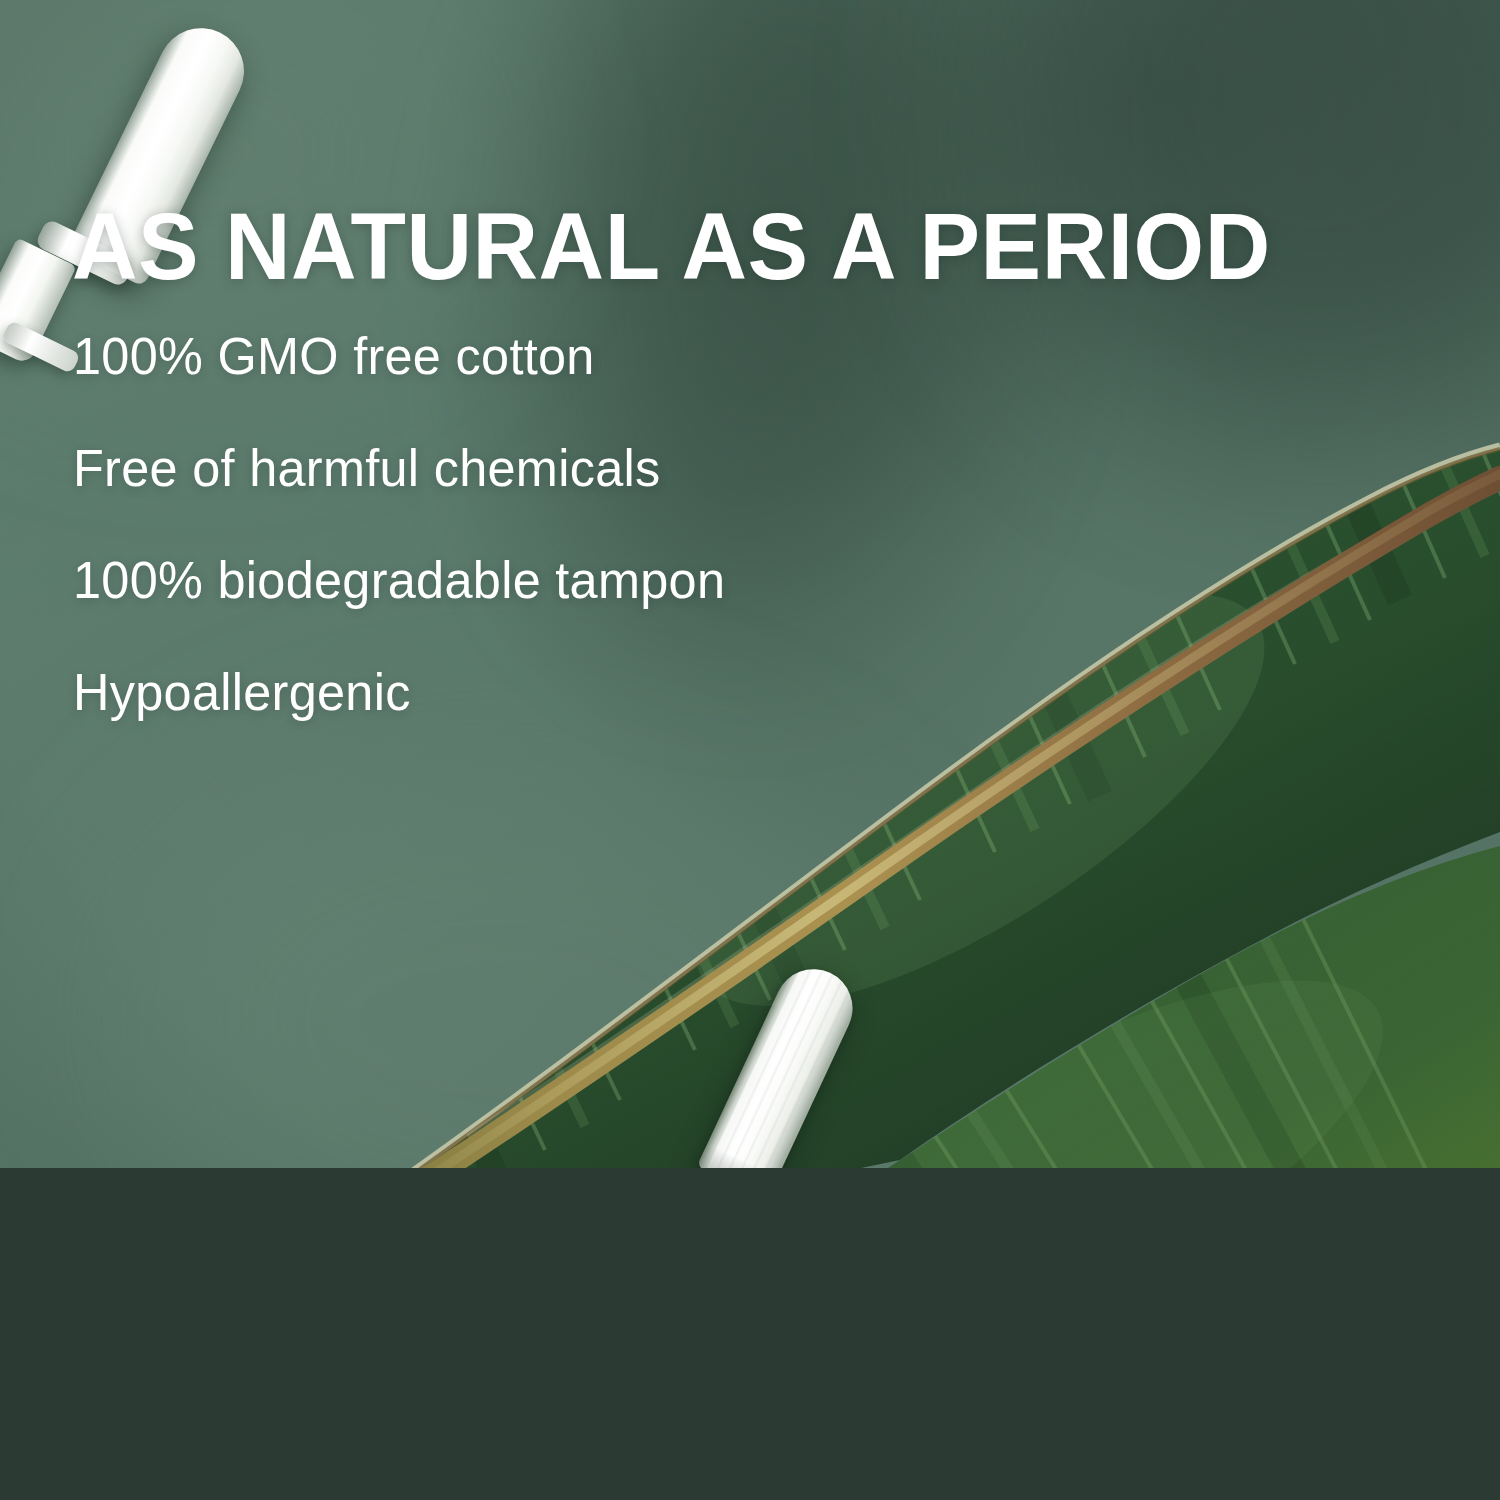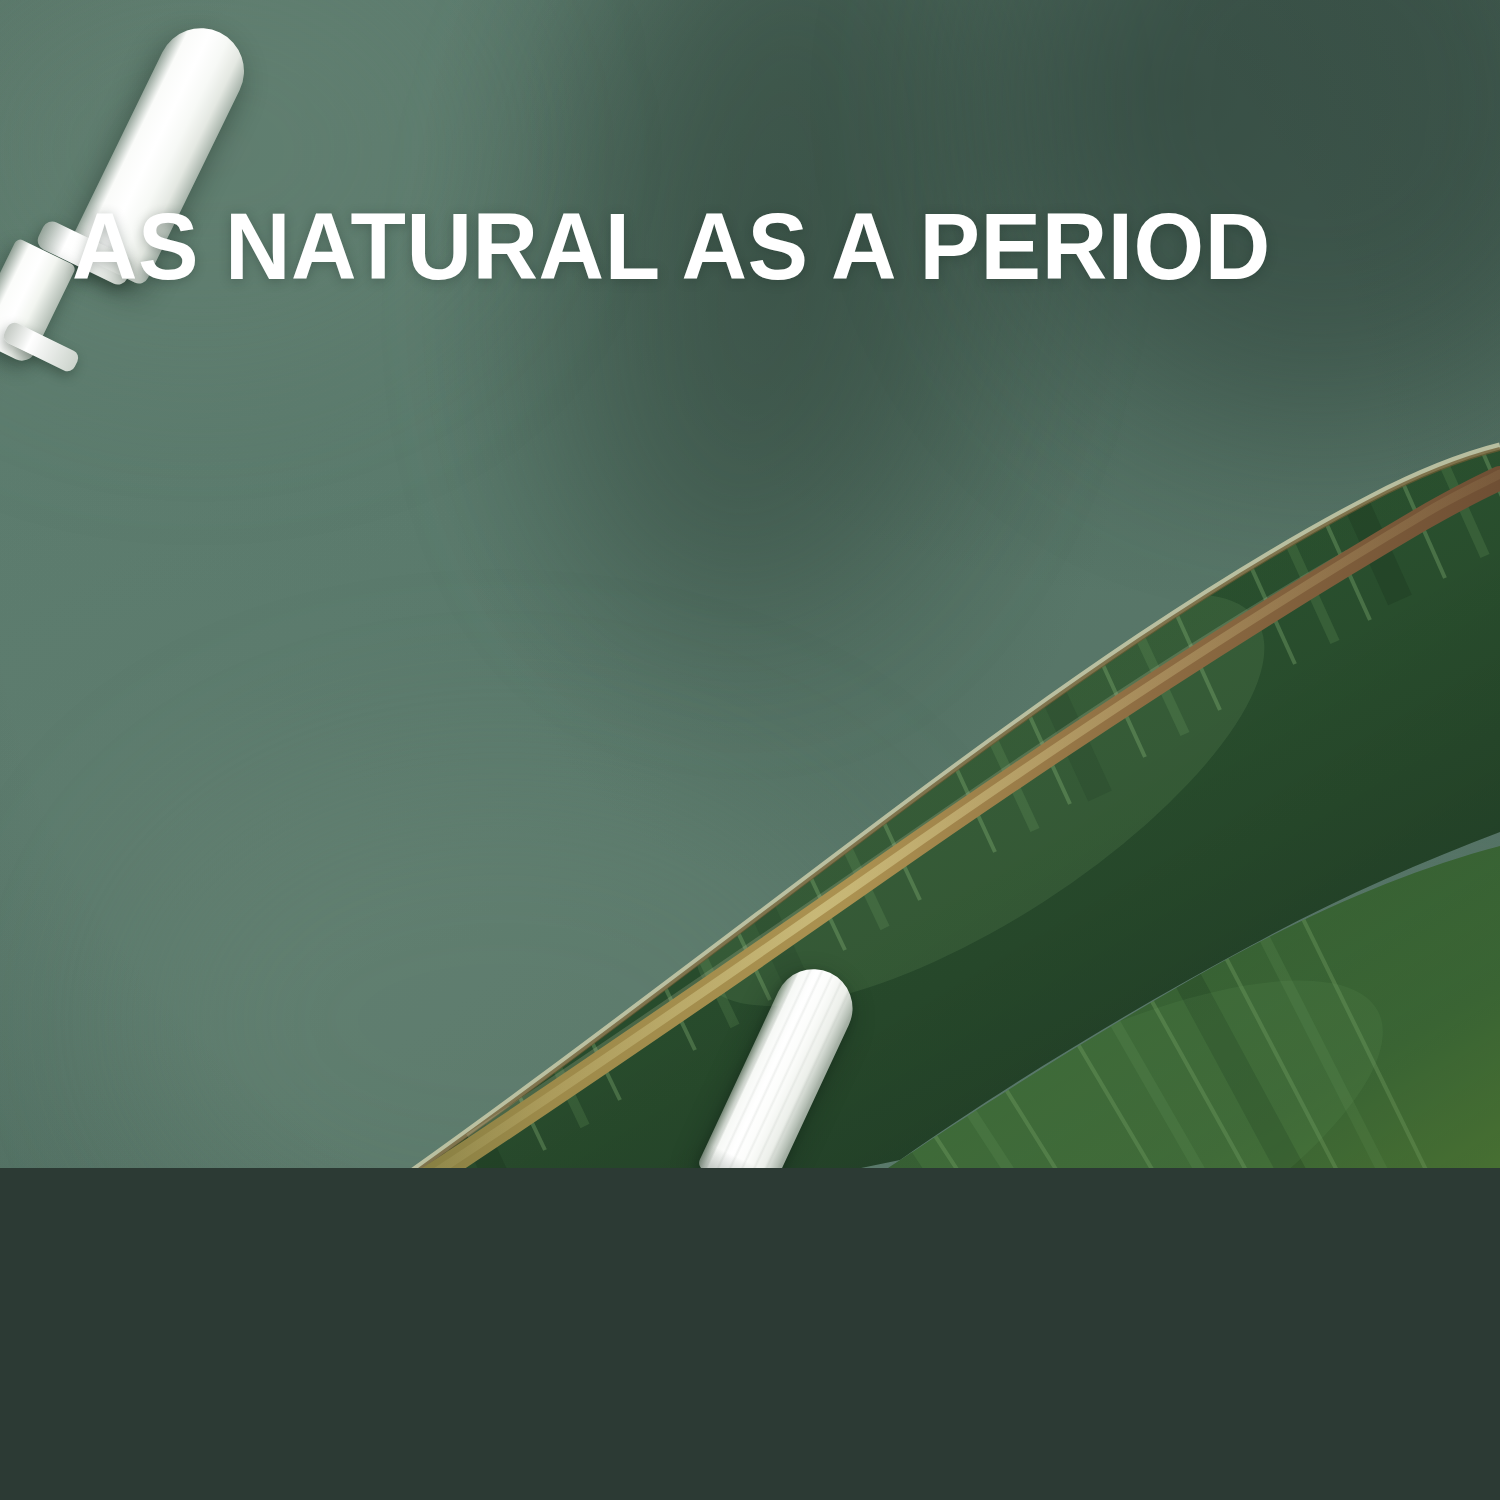--- a/index.html
+++ b/index.html
@@ -390,14 +390,20 @@
 
   <div id="tampon-applicator">
     <div class="app-part app-barrel"></div>
     <div class="app-part app-collar"></div>
     <div class="app-part app-plunger"></div>
     <div class="app-part app-flange"></div>
   </div>
 
   <h1 id="headline">AS NATURAL AS A PERIOD</h1>
 
+  <ul id="bullets" style="list-style:none;margin:0;padding:0;">
+    <li class="bullet-line">100% GMO free cotton</li>
+    <li class="bullet-line">Free of harmful chemicals</li>
+    <li class="bullet-line">100% biodegradable tampon</li>
+    <li class="bullet-line">Hypoallergenic</li>
+  </ul>
 
 </div>
 
 </body></html>

